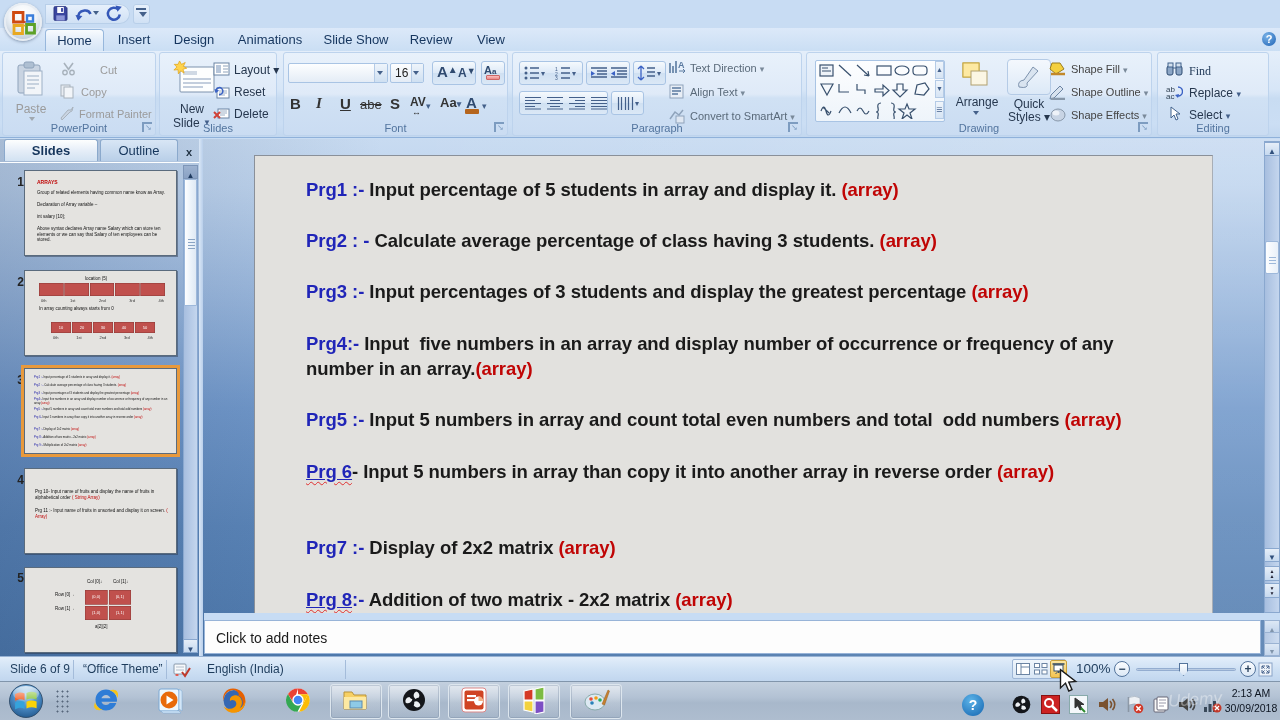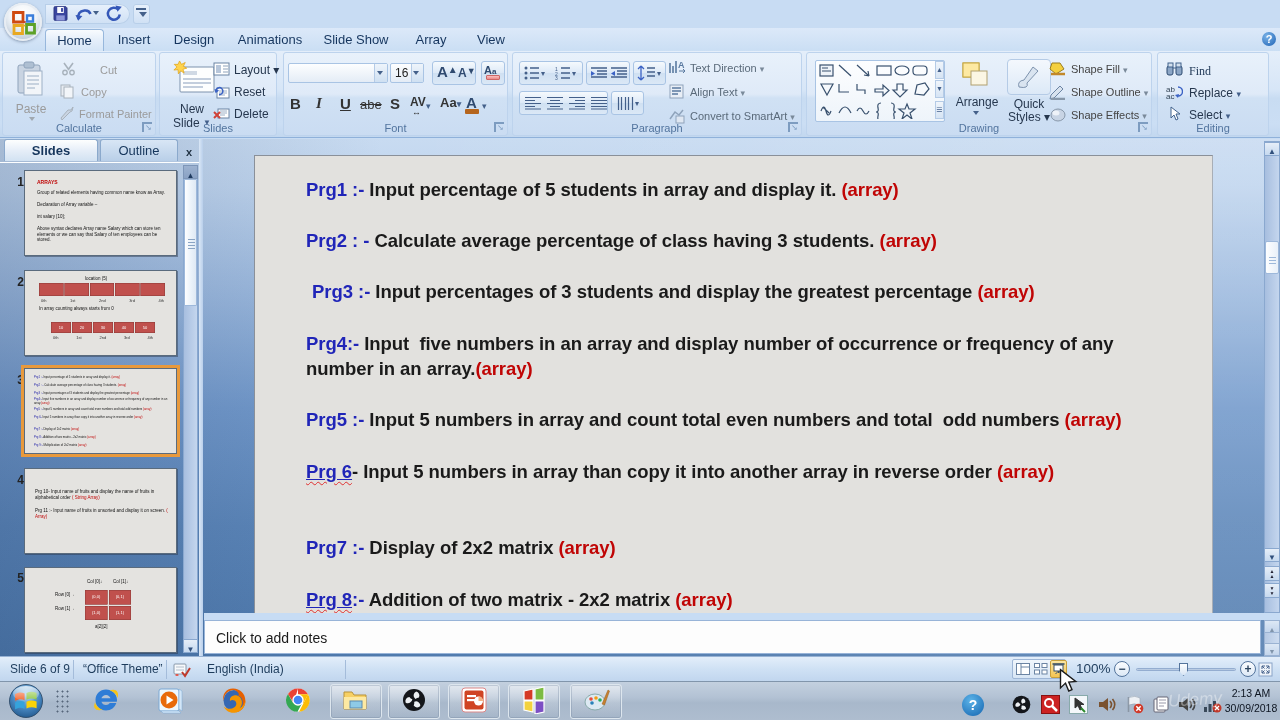--- a/index.html
+++ b/index.html
@@ -116,29 +116,29 @@
   <div class="abs" style="left:133px;top:4px;width:17px;height:20px;border-radius:3px;background:linear-gradient(#e8f1fc,#cfe0f4);box-shadow:inset 0 0 0 1px #b8cfe9;"></div>
   <div class="abs" style="left:136px;top:8px;width:10px;height:2px;background:#44608a"></div>
   <div class="abs" style="left:139px;top:12px;border-left:4px solid transparent;border-right:4px solid transparent;border-top:5px solid #44608a"></div>
 
   <div id="tabrow">
     <div class="tab" id="tab-home" style="left:45px;width:59px;">Home</div>
     <div class="tab" style="left:108px;width:52px;">Insert</div>
     <div class="tab" style="left:164px;width:60px;">Design</div>
     <div class="tab" style="left:228px;width:84px;">Animations</div>
     <div class="tab" style="left:316px;width:80px;">Slide Show</div>
-    <div class="tab" style="left:400px;width:62px;">Array</div>
+    <div class="tab" style="left:400px;width:62px;">Review</div>
     <div class="tab" style="left:466px;width:50px;">View</div>
     <div class="abs" style="left:1262px;top:4px;width:14px;height:14px;border-radius:50%;background:radial-gradient(circle at 35% 30%,#7ab3e8,#1e62b4);color:#fff;font-size:11px;font-weight:bold;text-align:center;line-height:15px;">?</div>
   </div>
 
   <div id="ribbon">
 
     <div class="rgroup" style="left:2px;width:154px;">
-      <div class="rlabel">Calculate</div>
+      <div class="rlabel">PowerPoint</div>
         <div class="dlg"></div>
       <svg class="abs" style="left:12px;top:8px" width="34" height="40" viewBox="0 0 34 40">
         <rect x="3" y="4" width="22" height="28" rx="2" fill="#c9d4e2" stroke="#8fa3bb"></rect>
         <rect x="9" y="1" width="10" height="6" rx="2" fill="#aebfd2" stroke="#8fa3bb"></rect>
         <rect x="9" y="10" width="18" height="24" fill="#f2f5f9" stroke="#9db0c6"></rect>
         <path d="M12 15h12M12 19h12M12 23h12M12 27h8" stroke="#b9c6d6" stroke-width="1.5"></path>
       </svg>
       <div class="ritem gray" style="left:8px;top:49px;width:40px;text-align:center;font-size:12px;">Paste</div>
       <div class="abs" style="left:26px;top:64px;border-left:3px solid transparent;border-right:3px solid transparent;border-top:4px solid #a0a8b0"></div>
       <svg class="abs" style="left:58px;top:9px" width="15" height="14" viewBox="0 0 15 14">
@@ -477,21 +477,21 @@
     <div class="abs" style="left:183px;top:26px;width:15px;height:14px;background:linear-gradient(#9db2d0,#8aa2c4);border:1px solid #7e96b8;text-align:center;"><span style="font-size:8px;color:#1e3a5f;position:relative;top:-2px;">▲</span></div>
     <div class="abs" style="left:184px;top:40px;width:13px;height:127px;background:linear-gradient(90deg,#fdfeff,#e9f1f9 60%,#dfe9f4);border:1px solid #9db8da;border-radius:1px;">
         <div style="position:absolute;left:3px;top:59px;width:7px;height:1px;background:#8aa4c4;box-shadow:0 3px 0 #8aa4c4,0 6px 0 #8aa4c4,0 9px 0 #8aa4c4;"></div>
       </div>
     <div class="abs" style="left:183px;top:500px;width:15px;height:14px;background:linear-gradient(#e6eef8,#c6d9ef);border:1px solid #8aa8cf;text-align:center;"><span style="font-size:8px;color:#31507c;position:relative;top:-2px;">▼</span></div>
     <div id="splitter"></div>
 
     <div id="canvas">
       <div class="sline" style="left:51px;top:23px;"><span class="pb">Prg1 :-</span> Input percentage of 5 students in array and display it. <span class="pr">(array)</span></div>
       <div class="sline" style="left:51px;top:74px;"><span class="pb">Prg2 : -</span> Calculate average percentage of class having 3 students. <span class="pr">(array)</span></div>
-      <div class="sline" style="left:57px;top:125px;"><span class="pb">Prg3 :-</span> Input percentages of 3 students and display the greatest percentage <span class="pr">(array)</span></div>
+      <div class="sline" style="left:51px;top:125px;"><span class="pb">Prg3 :-</span> Input percentages of 3 students and display the greatest percentage <span class="pr">(array)</span></div>
       <div class="sline" style="left:51px;top:177px;"><span class="pb">Prg4:-</span> Input&nbsp; five numbers in an array and display number of occurrence or frequency of any</div>
       <div class="sline" style="left:51px;top:202px;">number in an array.<span class="pr">(array)</span></div>
       <div class="sline" style="left:51px;top:253px;"><span class="pb">Prg5 :-</span> Input 5 numbers in array and count total even numbers and total&nbsp; odd numbers <span class="pr">(array)</span></div>
       <div class="sline" style="left:51px;top:305px;"><span class="pb" style="text-decoration:underline;"><span style="text-decoration:underline wavy #e03030;text-decoration-thickness:1px;text-underline-offset:3px;">Prg 6</span></span>- Input 5 numbers in array than copy it into another array in reverse order <span class="pr">(array)</span></div>
       <div class="sline" style="left:51px;top:381px;"><span class="pb">Prg7 :-</span> Display of 2x2 matrix <span class="pr">(array)</span></div>
       <div class="sline" style="left:51px;top:433px;"><span class="pb" style="text-decoration:underline;"><span style="text-decoration:underline wavy #e03030;text-decoration-thickness:1px;text-underline-offset:3px;">Prg 8</span></span><span class="pb">:-</span> Addition of two matrix - 2x2 matrix <span class="pr">(array)</span></div>
     </div>
 
     <div class="abs" style="left:1264px;top:2px;width:16px;height:472px;background:linear-gradient(90deg,#a7bedf,#c4d6ee);border:1px solid #8aa8cf;"></div>
     <div class="abs" style="left:1264px;top:3px;width:16px;height:14px;background:linear-gradient(#e6eef8,#c6d9ef);border:1px solid #8aa8cf;text-align:center;"><span style="font-size:8px;color:#31507c;position:relative;top:-3px;">▲</span></div>

